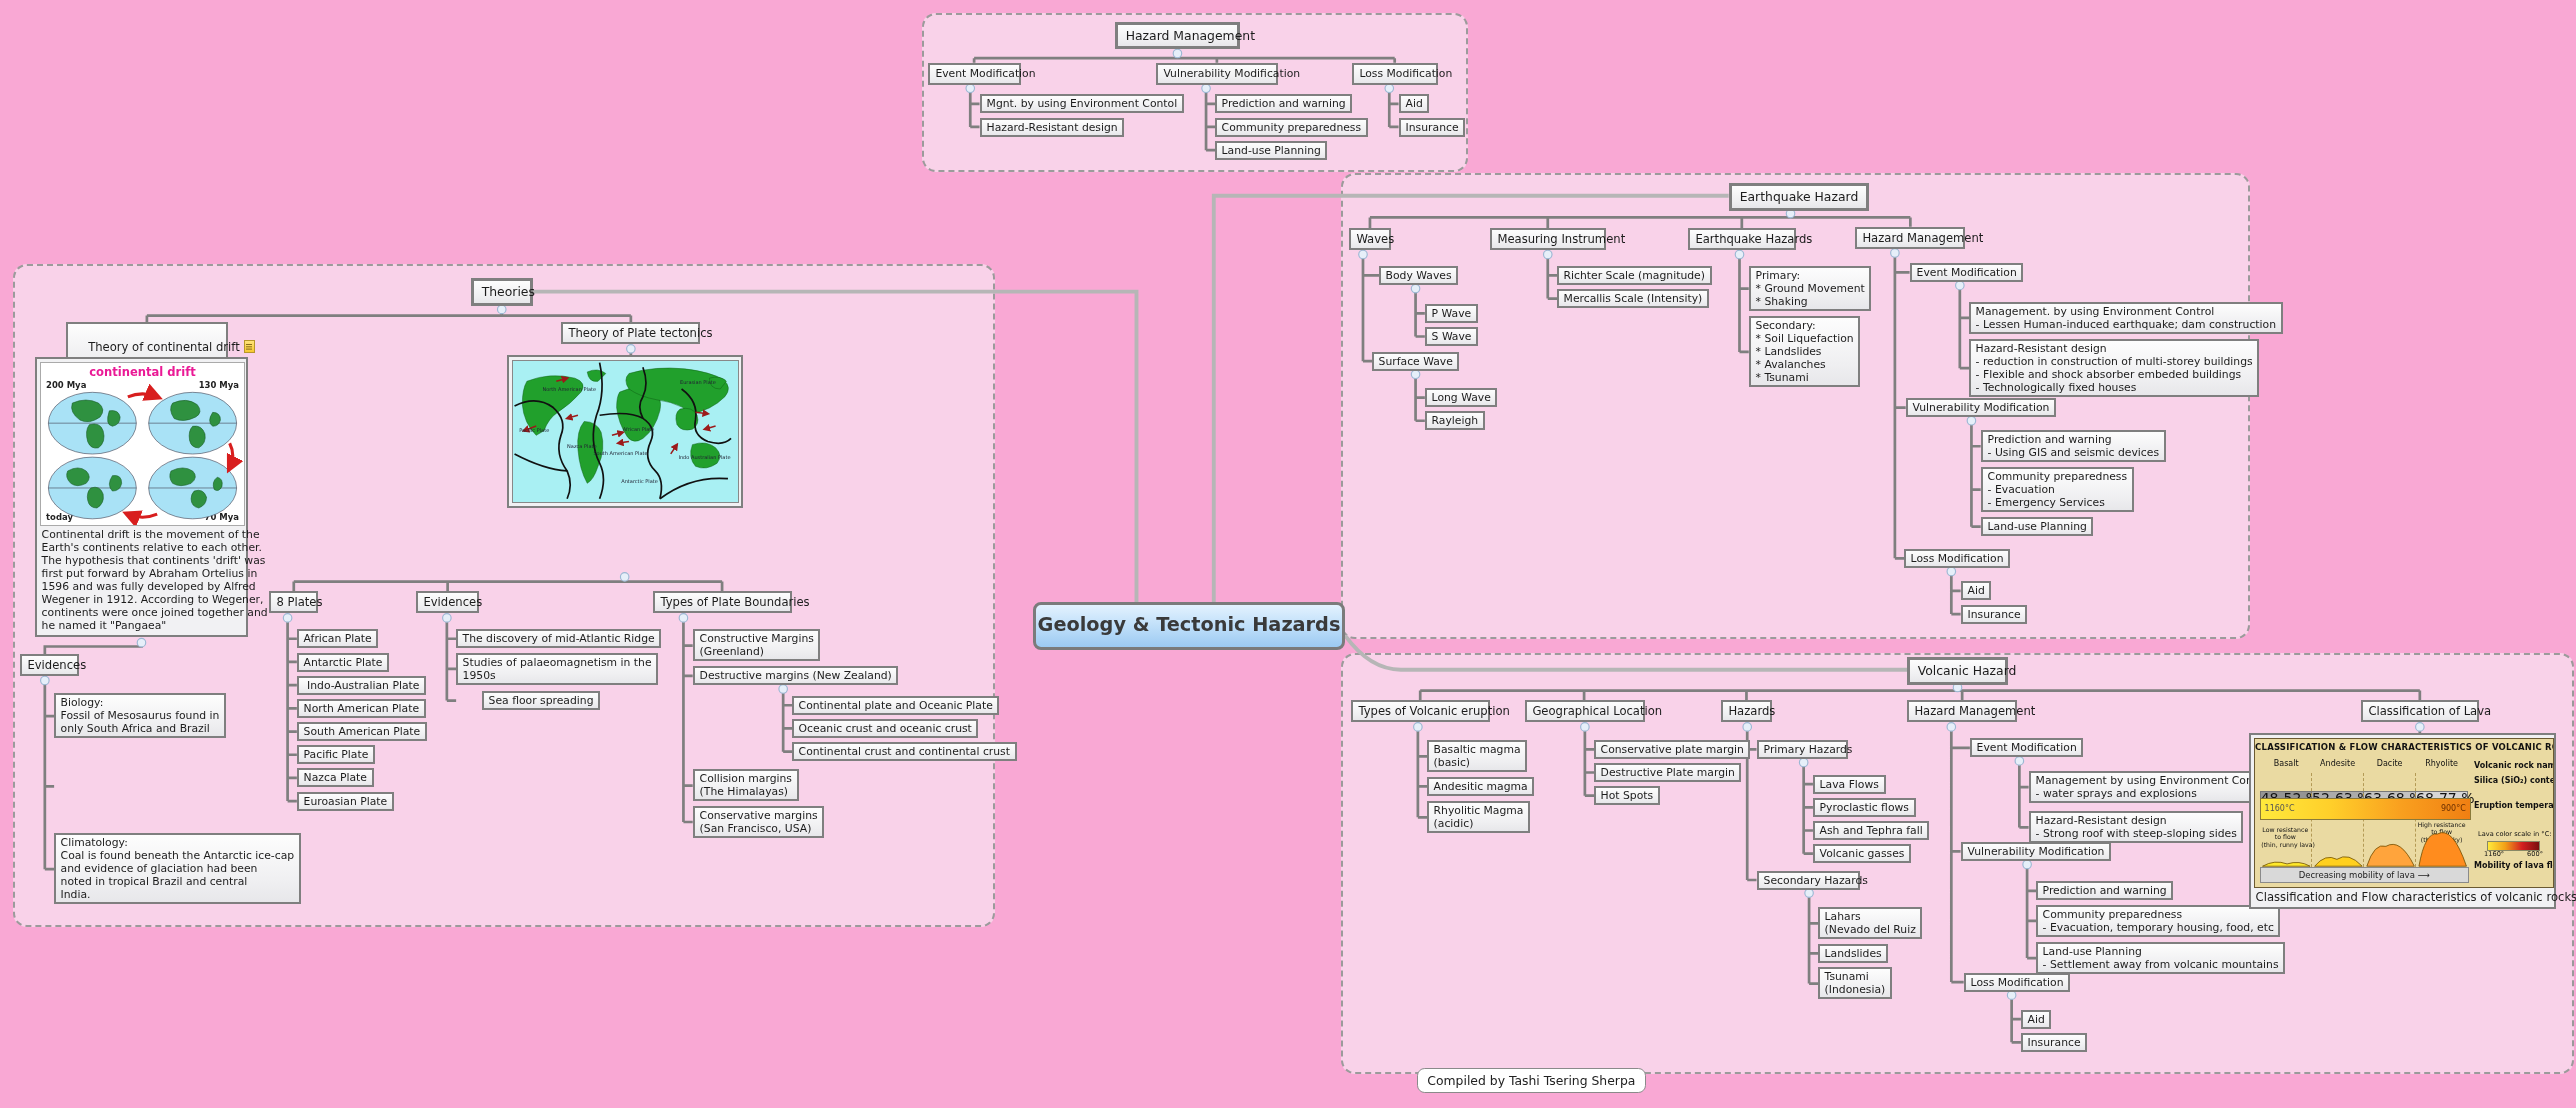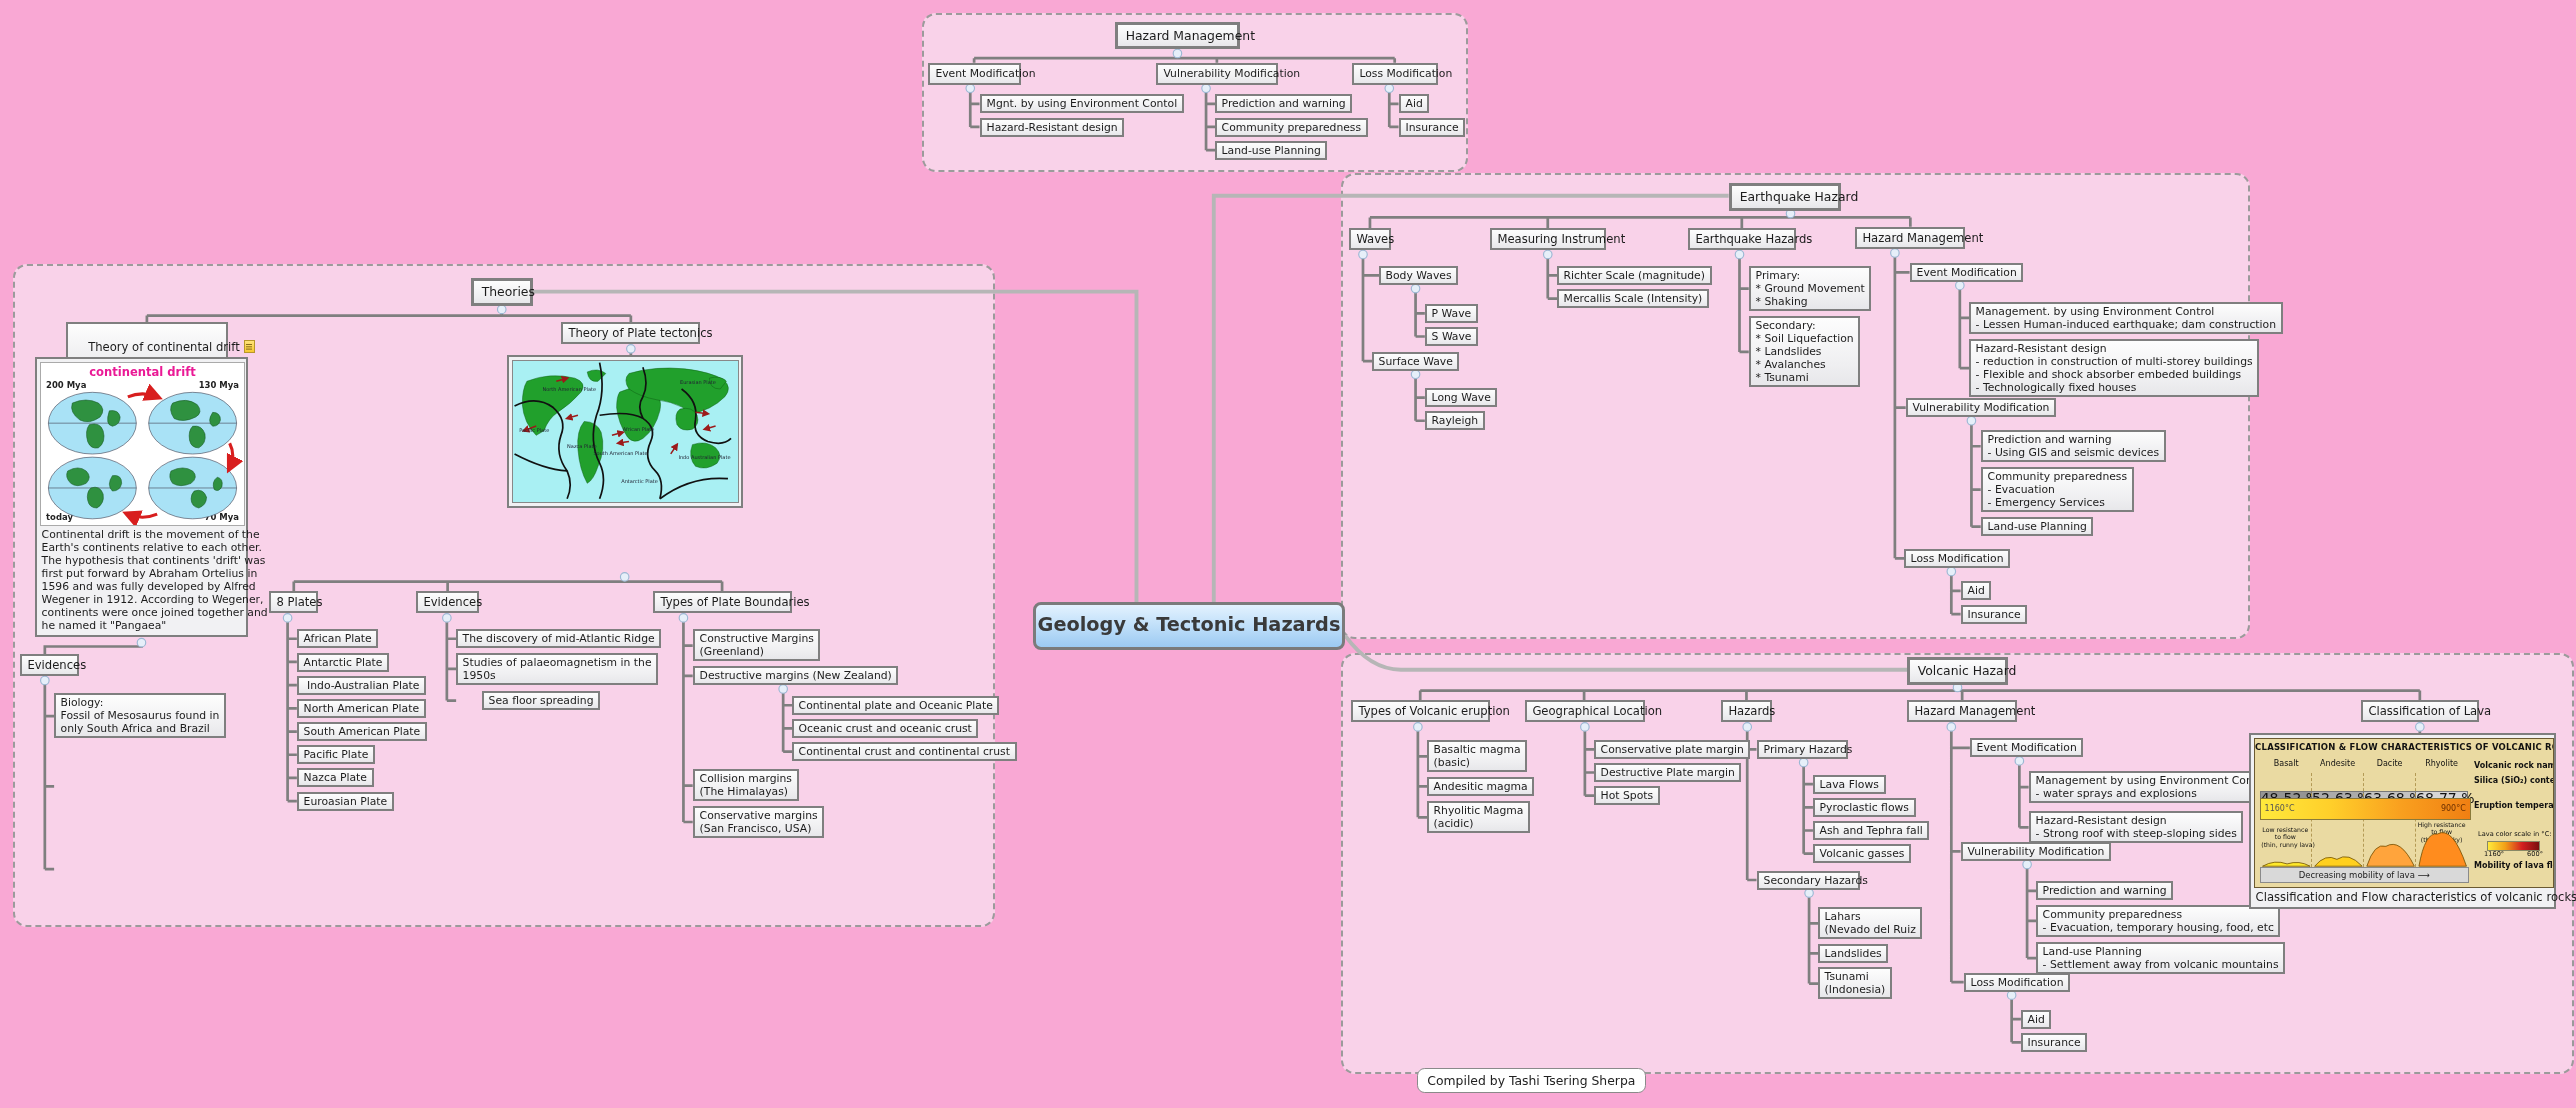--- a/index.html
+++ b/index.html
@@ -167,20 +167,25 @@
 1596 and was fully developed by Alfred
 Wegener in 1912. According to Wegener,
 continents were once joined together and
 he named it "Pangaea"</div>
   </div>
 
   <div class="node hdr" style="left:20px;top:654px;width:59px;">Evidences</div>
   <div class="node" style="left:54px;top:693px;">Biology:
 Fossil of Mesosaurus found in
 only South Africa and Brazil</div>
+  <div class="node" style="left:54px;top:833px;">Climatology:
+Coal is found beneath the Antarctic ice-cap
+and evidence of glaciation had been
+noted in tropical Brazil and central
+India.</div>
 
   <div class="node hdr" style="left:561px;top:322px;width:139px;">Theory of Plate tectonics</div>
 
   <div class="imgnode" style="left:507px;top:355px;width:236px;">
     <svg width="225" height="141" style="background:#a9f0f3;border:0.8px solid #888;display:block;" viewBox="0 0 291 182">
       <defs>
         <marker id="rb" markerWidth="5" markerHeight="5" refX="3.5" refY="2.5" orient="auto">
             <path d="M0,0 L5,2.5 L0,5 Z" fill="#9c1a1a"></path>
           </marker>
       </defs>
@@ -249,21 +254,21 @@
   <div class="node" style="left:792px;top:696px;">Continental plate and Oceanic Plate</div>
   <div class="node" style="left:792px;top:719px;">Oceanic crust and oceanic crust</div>
   <div class="node" style="left:792px;top:742px;">Continental crust and continental crust</div>
   <div class="node" style="left:693px;top:769px;">Collision margins
 (The Himalayas)</div>
   <div class="node" style="left:693px;top:806px;">Conservative margins
 (San Francisco, USA)</div>
 
   <div class="center-node" style="left:1033px;top:602px;width:312px;height:48px;">Geology &amp; Tectonic Hazards</div>
 
-  <div class="node root" style="left:1729px;top:183px;width:112px;">Earthquake Hazard</div>
+  <div class="node root" style="left:1729px;top:183px;width:140px;">Earthquake Hazard</div>
   <div class="node hdr" style="left:1349px;top:228px;width:42px;">Waves</div>
   <div class="node hdr" style="left:1490px;top:228px;width:116px;">Measuring Instrument</div>
   <div class="node hdr" style="left:1688px;top:228px;width:108px;">Earthquake Hazards</div>
   <div class="node hdr" style="left:1855px;top:227px;width:110px;">Hazard Management</div>
 
   <div class="node" style="left:1379px;top:266px;">Body Waves</div>
   <div class="node" style="left:1425px;top:304px;">P Wave</div>
   <div class="node" style="left:1425px;top:327px;">S Wave</div>
   <div class="node" style="left:1372px;top:352px;">Surface Wave</div>
   <div class="node" style="left:1425px;top:388px;">Long Wave</div>

